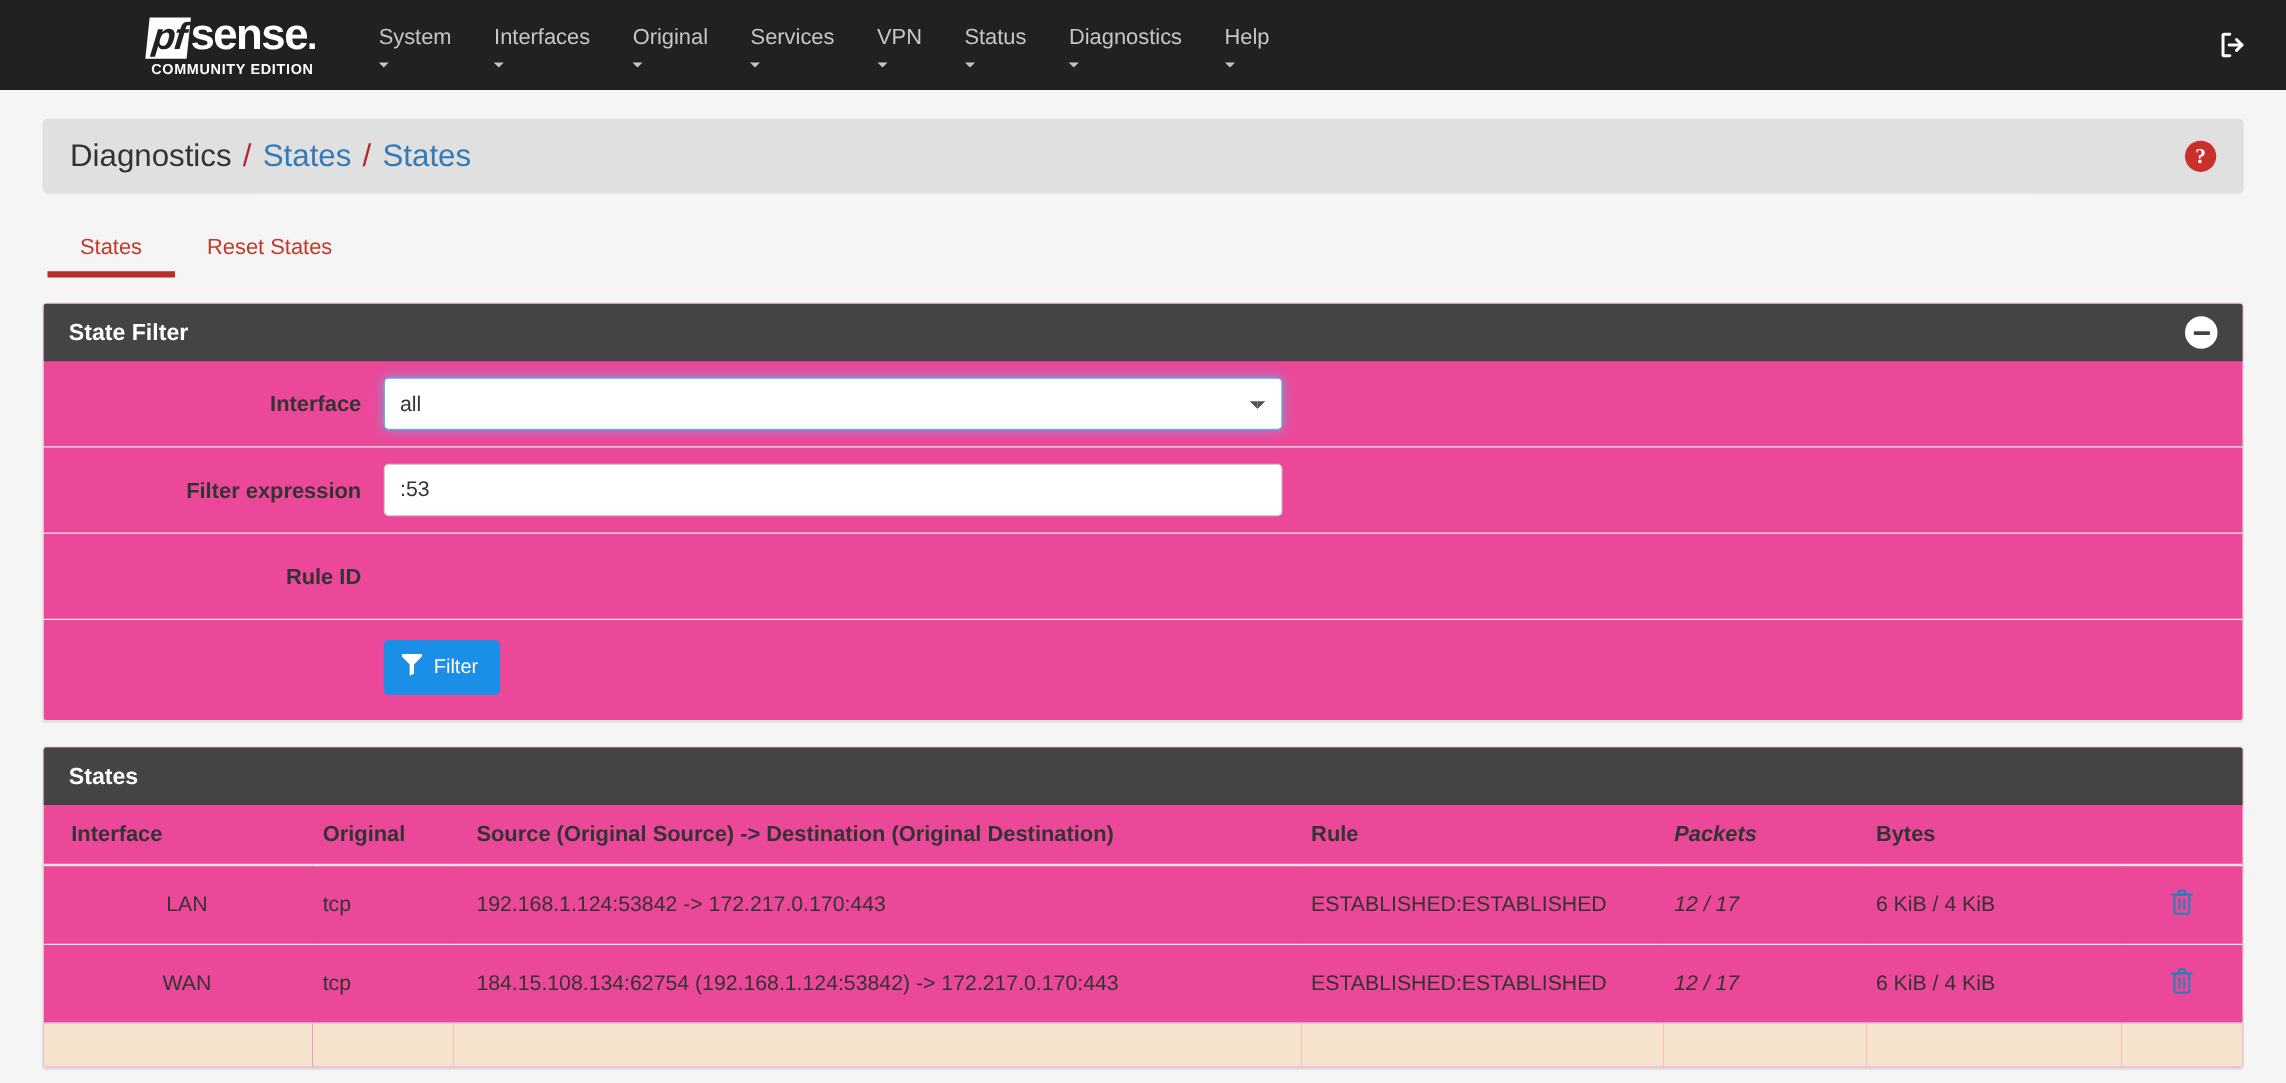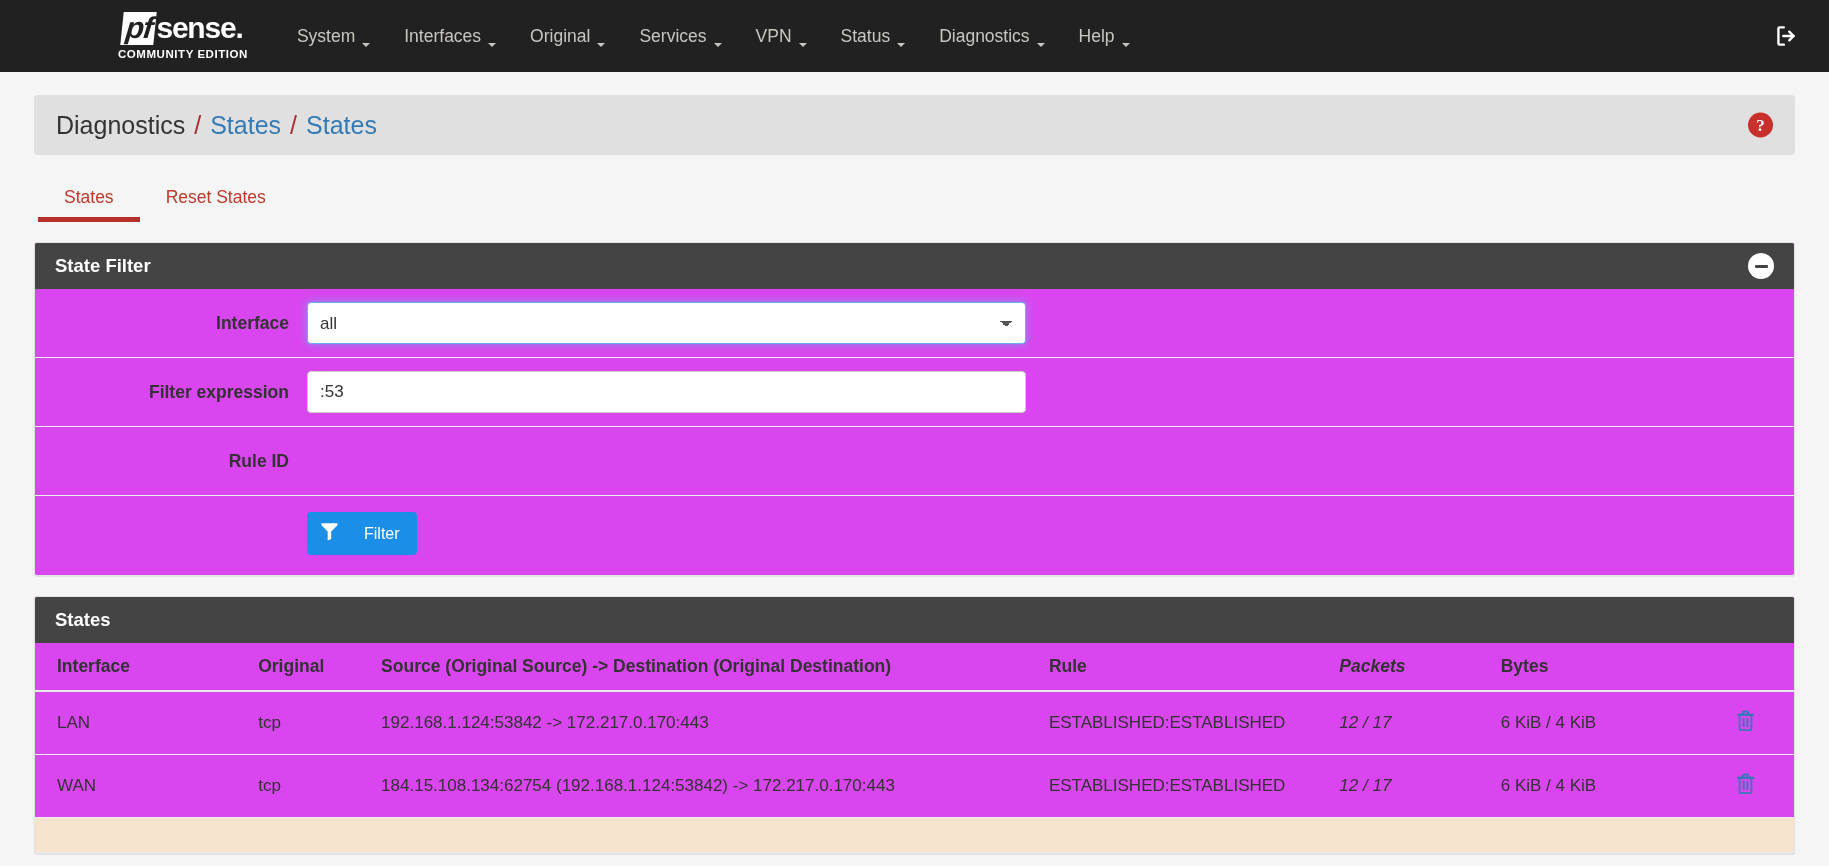--- a/index.html
+++ b/index.html
@@ -40,21 +40,21 @@
     font-style: italic;
     font-size: 30px;
     padding: 1px 3px 2px 4px;
     letter-spacing: -1px;
     line-height: 1;
     transform: skewX(-6deg);
   }
   .brand-sense {
     color: #fff;
     font-weight: bold;
-    font-size: 30px;
+    font-size: 35px;
     letter-spacing: -1.2px;
     line-height: 1;
     margin-left: 1px;
   }
   .brand-dot { color:#fff; font-size:30px; font-weight:bold;}
   .brand-sub {
     color: #fff;
     font-size: 11.5px;
     font-weight: bold;
     letter-spacing: 0.55px;
@@ -62,22 +62,23 @@
     text-align: center;
   }
   .nav-items { display: flex; align-items: center; }
   .nav-item {
     color: #c8c6c0;
     font-size: 17.5px;
     padding: 10px 17px;
     cursor: pointer;
     white-space: nowrap;
     display: flex;
-    align-items: flex-end;
+    align-items: flex-start;
     gap: 7px;
+    flex-direction: column;
   }
   .caret {
     width: 0; height: 0;
     border-left: 4.5px solid transparent;
     border-right: 4.5px solid transparent;
     border-top: 4.5px solid #c8c6c0;
     display: inline-block;
     margin-top: 3px;
   }
   .logout-btn {
@@ -144,21 +145,21 @@
   .tab.active::after {
     content: "";
     position: absolute;
     left: 0; right: 0; bottom: 0;
     height: 5px;
     background: #b5302b;
   }
 
   
   .panel {
-    background: #d946ef;
+    background: #ec4899;
     border-radius: 3px;
     margin-top: 20px;
     box-shadow: 0 1px 1px rgba(0,0,0,.08);
     border: 1px solid #e3e3e3;
   }
   .panel-heading {
     background: #444;
     color: #fff;
     font-size: 18.5px;
     font-weight: bold;
@@ -232,21 +233,21 @@
   .btn-filter {
     background: #1b8fe8;
     border: none;
     border-radius: 4px;
     color: #fff;
     font-size: 16px;
     font-family: "Liberation Sans", sans-serif;
     padding: 10px 17px 10px 14px;
     display: inline-flex;
     align-items: center;
-    gap: 26px;
+    gap: 9px;
     cursor: pointer;
   }
 
   
   table.states {
     width: 100%;
     border-collapse: collapse;
     table-layout: fixed;
   }
   table.states th {
@@ -259,21 +260,21 @@
   }
   table.states td {
     font-size: 17px;
     color: #333;
     padding: 17px 8px;
     border-bottom: 1px solid #eee;
     white-space: nowrap;
     overflow: hidden;
   }
   tr.hl td { background: #f6e3cd; }
-  .c-iface  { width: 200px; padding-left: 22px !important; }
+  .c-iface  { width: 200px; padding-left: 22px !important; text-align: center; }
   .c-proto  { width: 105px; }
   .c-src    { width: 630px; padding-left: 18px !important; }
   .c-state  { width: 270px; }
   .c-pkts   { width: 150px; font-style: italic; }
   .c-bytes  { width: 190px; }
   .c-act    { width: 90px; text-align: center; }
   .trash { cursor: pointer; display:inline-flex; }
 </style>
 </head>
 <body>

